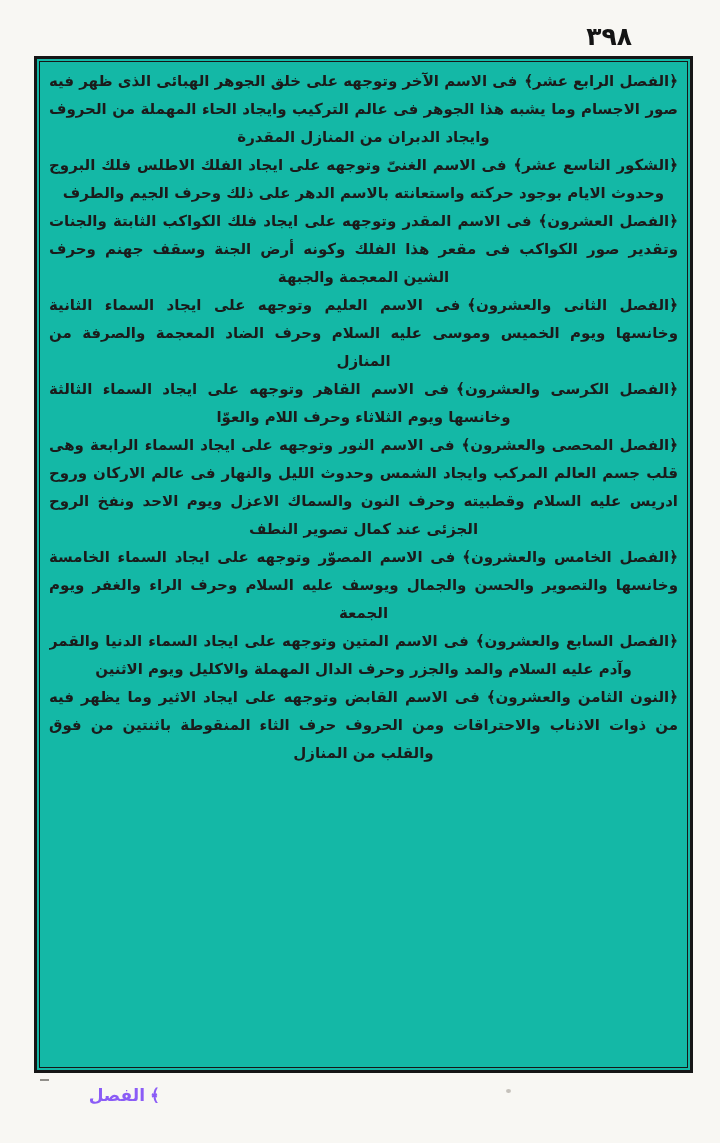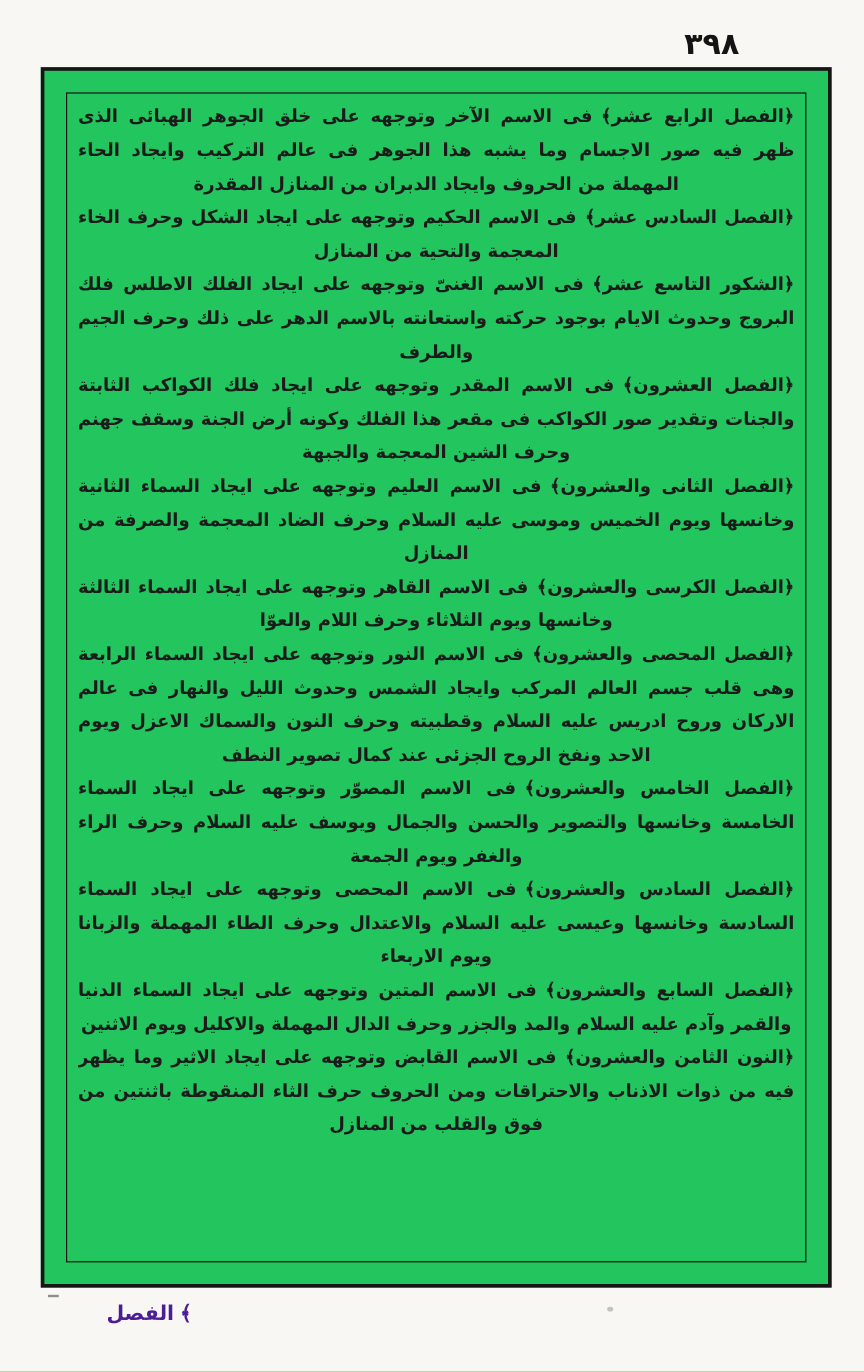--- a/index.html
+++ b/index.html
@@ -10,32 +10,32 @@
     color:#1b1b1b;
     position:relative;
     overflow:hidden;
     direction:rtl;
   }
   .page{
     position:absolute;inset:0;
   }
   .page-number{
     position:absolute;
-    top:22px;right:104px;
+    top:22px;right:88px;
     font-size:25px;font-weight:bold;
     letter-spacing:1px;
     color:#141414;
   }
   .frame-outer{
     position:absolute;
     top:56px;left:34px;right:27px;bottom:70px;
     border:3px solid #161616;
-    padding:18px;
+    padding:2px;
     box-sizing:border-box;
-    background:#22c55e;
+    background:#14b8a6;
   }
   .frame-inner{
     width:100%;height:100%;
     border:1.5px solid #161616;
     box-sizing:border-box;
     padding:5px 9px 4px 9px;
     overflow:hidden;
   }
   .content{
     width:100%;height:100%;
@@ -52,21 +52,21 @@
     color:#1b1b1b;
   }
   .para .chapter-heading{
     margin-left:7px;
     white-space:nowrap;
   }
   .catchword{
     position:absolute;
     bottom:38px;right:560px;
     font-size:17px;font-weight:bold;
-    color:#4c1d95;
+    color:#8b5cf6;
     direction:rtl;
   }
   .catchword .mark{margin-left:5px;}
   .artifact-dot{
     position:absolute;
     width:5px;height:4px;
     background:#9a968c;
     border-radius:50%;
     opacity:.55;
   }
@@ -84,38 +84,36 @@
 
   <div class="page-number">٣٩٨</div>
 
   <div class="frame-outer">
     <div class="frame-inner">
       <div class="content">
 
           <p class="para"><span class="chapter-heading">﴿الفصل الرابع عشر﴾</span><span class="chapter-text">فى الاسم الآخر وتوجهه على خلق الجوهر الهبائى الذى ظهر فيه صور الاجسام وما يشبه هذا الجوهر فى عالم التركيب وايجاد الحاء المهملة من الحروف وايجاد الدبران من المنازل المقدرة</span></p>
 
 
-          <p class="para"><span class="chapter-heading">﴿الفصل السادس عشر﴾</span><span class="chapter-text">فى الاسم الحكيم وتوجهه على ايجاد الشكل وحرف الخاء المعجمة والتحية من المنازل</span></p>
 
 
 
           <p class="para"><span class="chapter-heading">﴿الشكور التاسع عشر﴾</span><span class="chapter-text">فى الاسم الغنىّ وتوجهه على ايجاد الفلك الاطلس فلك البروج وحدوث الايام بوجود حركته واستعانته بالاسم الدهر على ذلك وحرف الجيم والطرف</span></p>
 
           <p class="para"><span class="chapter-heading">﴿الفصل العشرون﴾</span><span class="chapter-text">فى الاسم المقدر وتوجهه على ايجاد فلك الكواكب الثابتة والجنات وتقدير صور الكواكب فى مقعر هذا الفلك وكونه أرض الجنة وسقف جهنم وحرف الشين المعجمة والجبهة</span></p>
 
 
           <p class="para"><span class="chapter-heading">﴿الفصل الثانى والعشرون﴾</span><span class="chapter-text">فى الاسم العليم وتوجهه على ايجاد السماء الثانية وخانسها ويوم الخميس وموسى عليه السلام وحرف الضاد المعجمة والصرفة من المنازل</span></p>
 
           <p class="para"><span class="chapter-heading">﴿الفصل الكرسى والعشرون﴾</span><span class="chapter-text">فى الاسم القاهر وتوجهه على ايجاد السماء الثالثة وخانسها ويوم الثلاثاء وحرف اللام والعوّا</span></p>
 
           <p class="para"><span class="chapter-heading">﴿الفصل المحصى والعشرون﴾</span><span class="chapter-text">فى الاسم النور وتوجهه على ايجاد السماء الرابعة وهى قلب جسم العالم المركب وايجاد الشمس وحدوث الليل والنهار فى عالم الاركان وروح ادريس عليه السلام وقطبيته وحرف النون والسماك الاعزل ويوم الاحد ونفخ الروح الجزئى عند كمال تصوير النطف</span></p>
 
           <p class="para"><span class="chapter-heading">﴿الفصل الخامس والعشرون﴾</span><span class="chapter-text">فى الاسم المصوّر وتوجهه على ايجاد السماء الخامسة وخانسها والتصوير والحسن والجمال ويوسف عليه السلام وحرف الراء والغفر ويوم الجمعة</span></p>
 
-          <p class="para"><span class="chapter-heading">﴿الفصل السادس والعشرون﴾</span><span class="chapter-text">فى الاسم المحصى وتوجهه على ايجاد السماء السادسة وخانسها وعيسى عليه السلام والاعتدال وحرف الطاء المهملة والزبانا ويوم الاربعاء</span></p>
 
           <p class="para"><span class="chapter-heading">﴿الفصل السابع والعشرون﴾</span><span class="chapter-text">فى الاسم المتين وتوجهه على ايجاد السماء الدنيا والقمر وآدم عليه السلام والمد والجزر وحرف الدال المهملة والاكليل ويوم الاثنين</span></p>
 
           <p class="para"><span class="chapter-heading">﴿النون الثامن والعشرون﴾</span><span class="chapter-text">فى الاسم القابض وتوجهه على ايجاد الاثير وما يظهر فيه من ذوات الاذناب والاحتراقات ومن الحروف حرف الثاء المنقوطة باثنتين من فوق والقلب من المنازل</span></p>
 
         </div>
     </div>
   </div>
 
   <div class="catchword">

